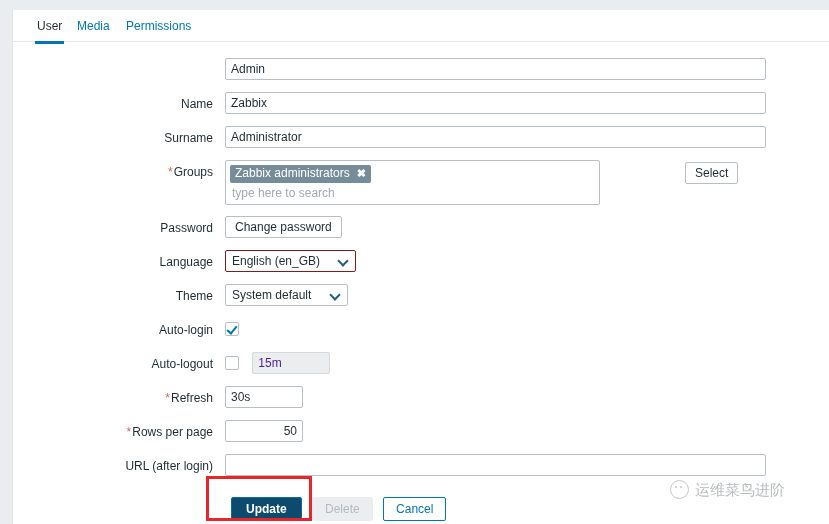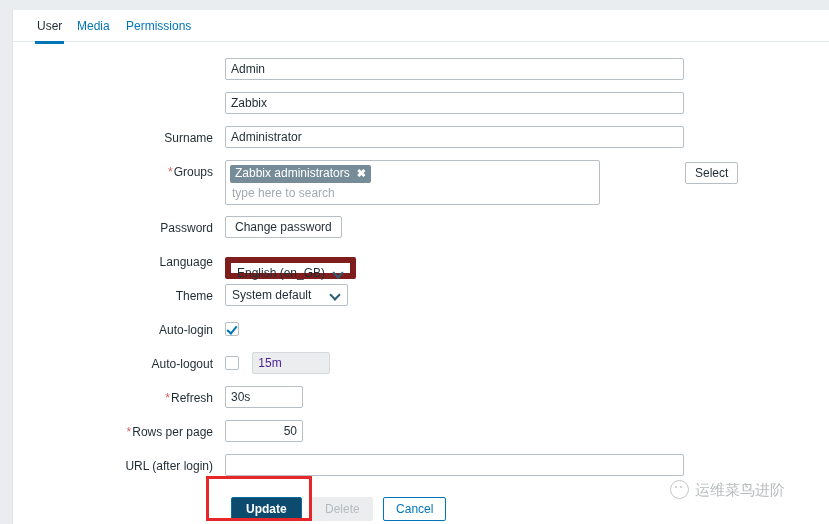--- a/index.html
+++ b/index.html
@@ -94,21 +94,21 @@
     color: #1f2c33;
     height: 22px;
     line-height: 22px;
     padding: 0 5px;
     border: 1px solid #b8bfc4;
     border-radius: 2px;
     background: #ffffff;
     box-sizing: border-box;
     outline: none;
   }
-  input.txt.wide { width: 459px; }
+  input.txt.wide { width: 541px; }
   input.txt.small { width: 78px; }
   input.txt.num { width: 78px; text-align: right; }
   input.txt:disabled {
     background: #ebedef;
     color: #4c1d95;
     border-color: #d4d9dc;
   }
 
   
   #groups-box {
@@ -201,21 +201,21 @@
   .sel {
     position: relative;
     height: 22px;
     border: 1px solid #b8bfc4;
     border-radius: 2px;
     background: #ffffff;
     box-sizing: border-box;
     display: inline-block;
     cursor: pointer;
   }
-  .sel.focused { border: 6px solid #7f1d1d; margin-top: 7px; }
+  .sel.focused { border: 1px solid #7f1d1d; }
   .sel-text {
     position: absolute;
     left: 6px;
     top: 0;
     line-height: 20px;
     font-size: 12px;
     color: #1f2c33;
     white-space: nowrap;
   }
   .sel-arrow {
@@ -323,20 +323,21 @@
     <div id="tab-permissions" class="tab inactive">Permissions</div>
   </div>
 
   <div class="form-row" style="top:48px;width:700px;">
     <div class="field">
       <input class="txt wide" type="text" id="alias-input" value="Admin" style="">
     </div>
   </div>
 
   <div class="form-row" style="top:82px;width:700px;">
+    <div class="lbl">Name</div>
     <div class="field">
       <input class="txt wide" type="text" id="name-input" value="Zabbix" style="">
     </div>
   </div>
 
   <div class="form-row" style="top:116px;width:700px;">
     <div class="lbl">Surname</div>
     <div class="field">
       <input class="txt wide" type="text" id="surname-input" value="Administrator" style="">
     </div>

